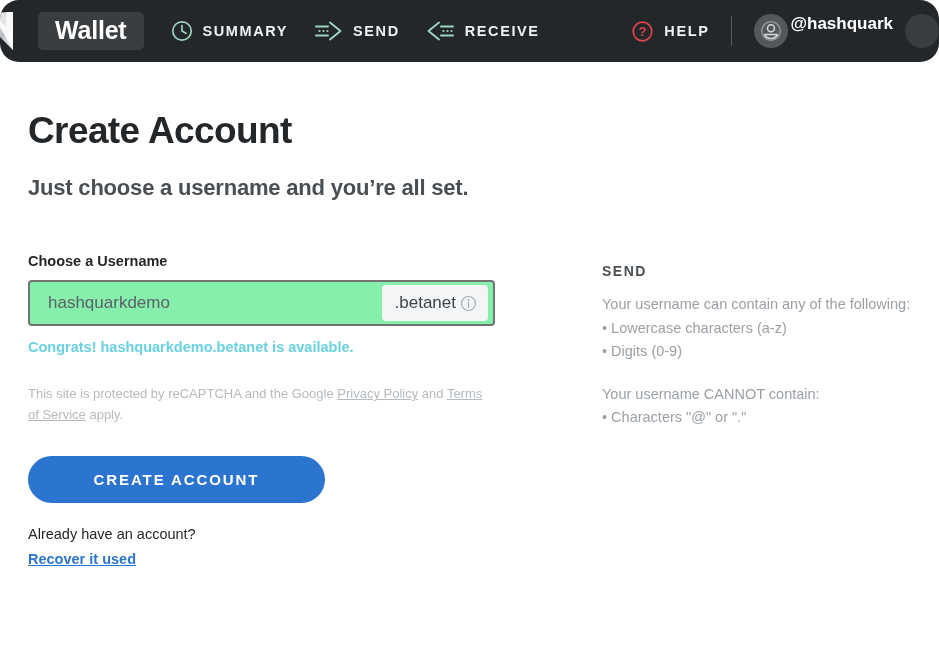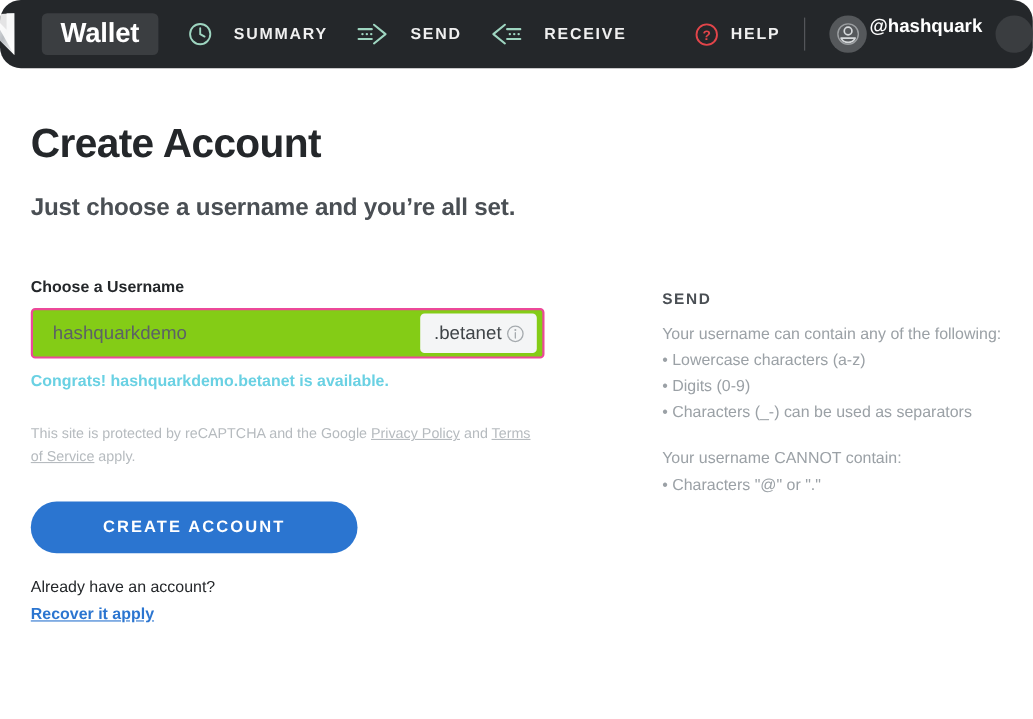--- a/index.html
+++ b/index.html
@@ -52,21 +52,21 @@
   .nav {
     display: flex;
     align-items: center;
     margin-left: 26px;
     gap: 26px;
   }
 
   .nav-item {
     display: flex;
     align-items: center;
-    gap: 19px;
+    gap: 9px;
     cursor: pointer;
   }
 
   .nav-label {
     color: #f0f0f0;
     font-size: 14.5px;
     font-weight: 700;
     letter-spacing: 1.6px;
     text-transform: uppercase;
     white-space: nowrap;
@@ -169,25 +169,25 @@
   .field-label {
     font-size: 14.5px;
     font-weight: 700;
     color: #24272a;
     margin-bottom: 11px;
   }
 
   .input-wrap {
     width: 467px;
     height: 46px;
-    border: 2px solid #ec4899;
+    border: 2px solid #737373;
     border-radius: 4px;
     display: flex;
     align-items: center;
-    background: #84cc16;
+    background: #86efac;
     overflow: hidden;
   }
 
   .input-field {
     flex: 1;
     border: none;
     outline: none;
     height: 100%;
     padding: 0 14px 0 18px;
     font-size: 17px;
@@ -388,28 +388,27 @@
 
       <div class="status-msg">Congrats! hashquarkdemo.betanet is available.</div>
 
       <div class="recaptcha-text">
         <span>This site is protected by reCAPTCHA and the Google </span><a href="#">Privacy Policy</a><span> and </span><a href="#">Terms of Service</a><span> apply.</span>
       </div>
 
       <button class="create-btn">CREATE ACCOUNT</button>
 
       <div class="have-account">Already have an account?</div>
-      <a class="recover-link" href="#">Recover it apply</a>
+      <a class="recover-link" href="#">Recover it used</a>
     </div>
 
     <div class="col-right">
       <div class="note-heading">SEND</div>
       <div class="note-line">Your username can contain any of the following:</div>
       <div class="note-line">• Lowercase characters (a-z)</div>
       <div class="note-line">• Digits (0-9)</div>
-      <div class="note-line">• Characters (_-) can be used as separators</div>
       <div class="note-gap"></div>
       <div class="note-line">Your username CANNOT contain:</div>
       <div class="note-line">• Characters "@" or "."</div>
     </div>
 
   </div>
 </div>
 
 </body></html>

